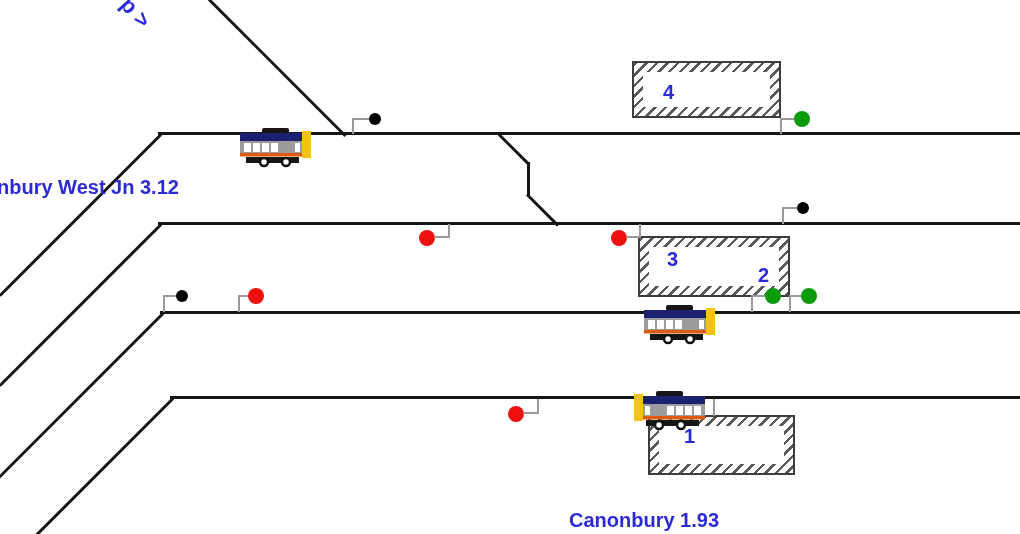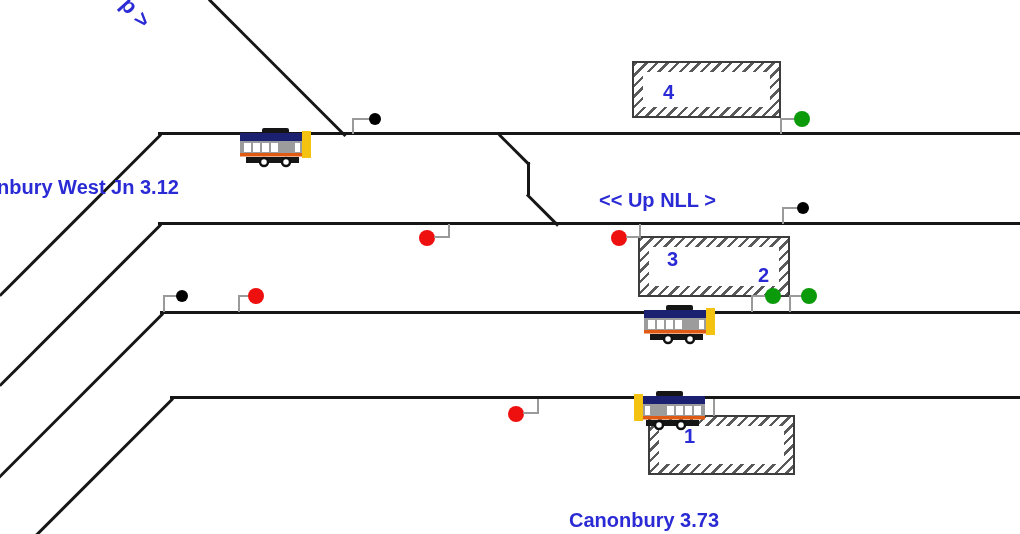--- a/index.html
+++ b/index.html
@@ -149,16 +149,15 @@
       <rect x="0" y="25" width="64" height="3.5" fill="#e05a14"></rect>
       <rect x="62" y="3" width="9" height="27" fill="#f4c211"></rect>
       <rect x="6" y="29" width="53" height="6" fill="#161616"></rect>
       <circle cx="24" cy="34" r="4" fill="#fff" stroke="#111" stroke-width="2.5"></circle>
       <circle cx="46" cy="34" r="4" fill="#fff" stroke="#111" stroke-width="2.5"></circle>
     </svg>
   </div>
 
   <div class="blue-label" style="left:134px;top:-8px;font-size:22px;transform:rotate(48deg);transform-origin:0 0;">p &gt;</div>
   <div class="blue-label" style="left:-3px;top:176px;">nbury West Jn 3.12</div>
-  <div class="blue-label" style="left:599px;top:189px;">&lt;&lt; Up NLL &gt;</div>
-  <div class="blue-label" style="left:569px;top:509px;">Canonbury 3.73</div>
+  <div class="blue-label" style="left:569px;top:509px;">Canonbury 1.93</div>
 
 </div>
 
 </body></html>

